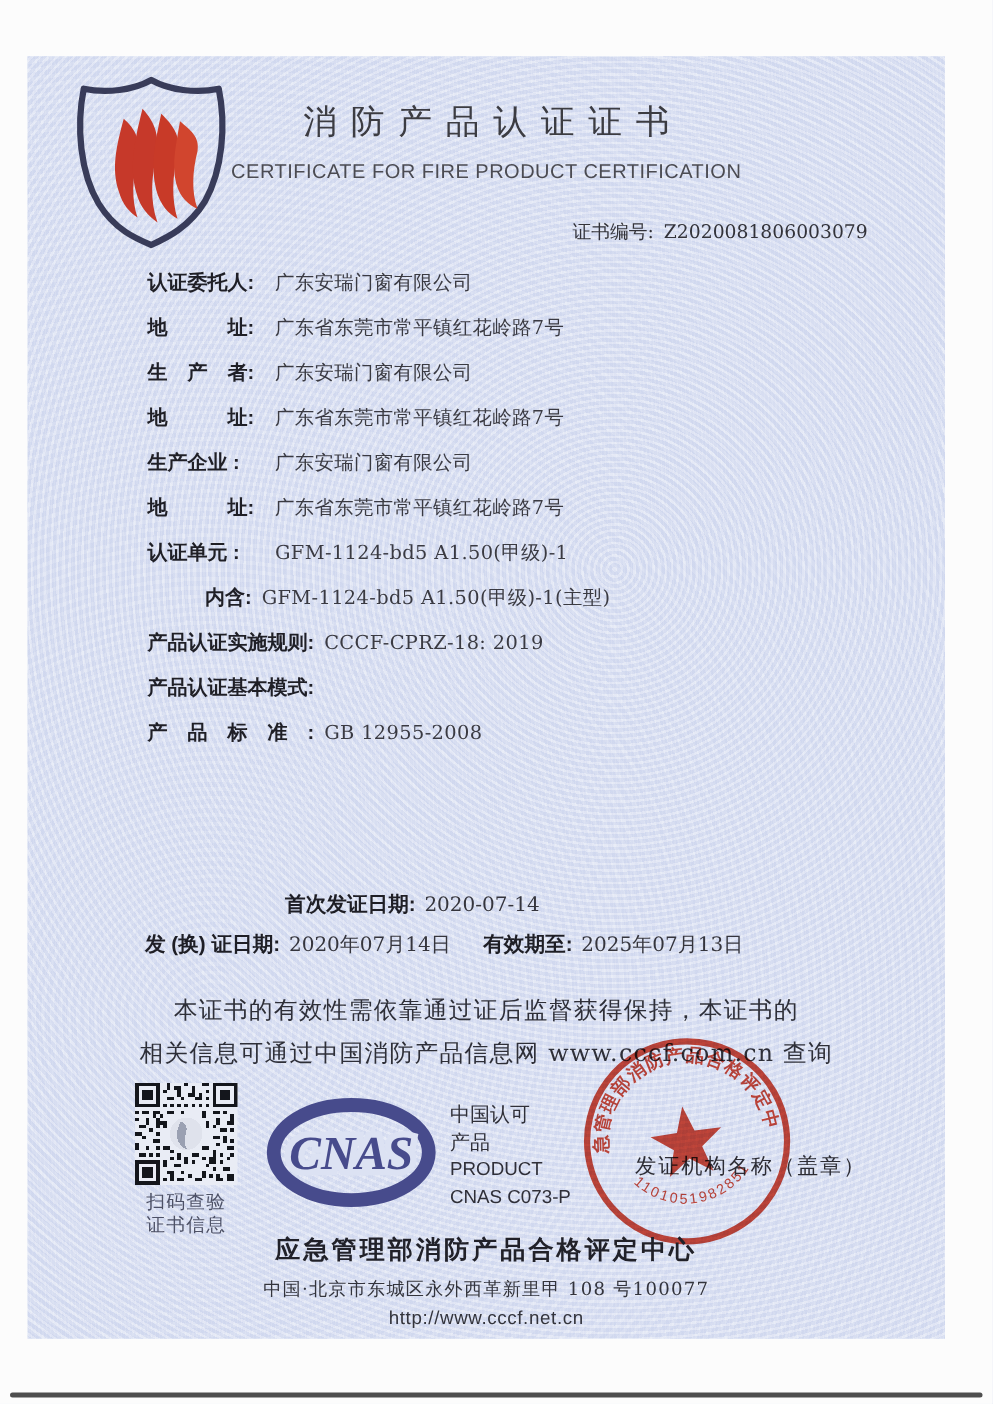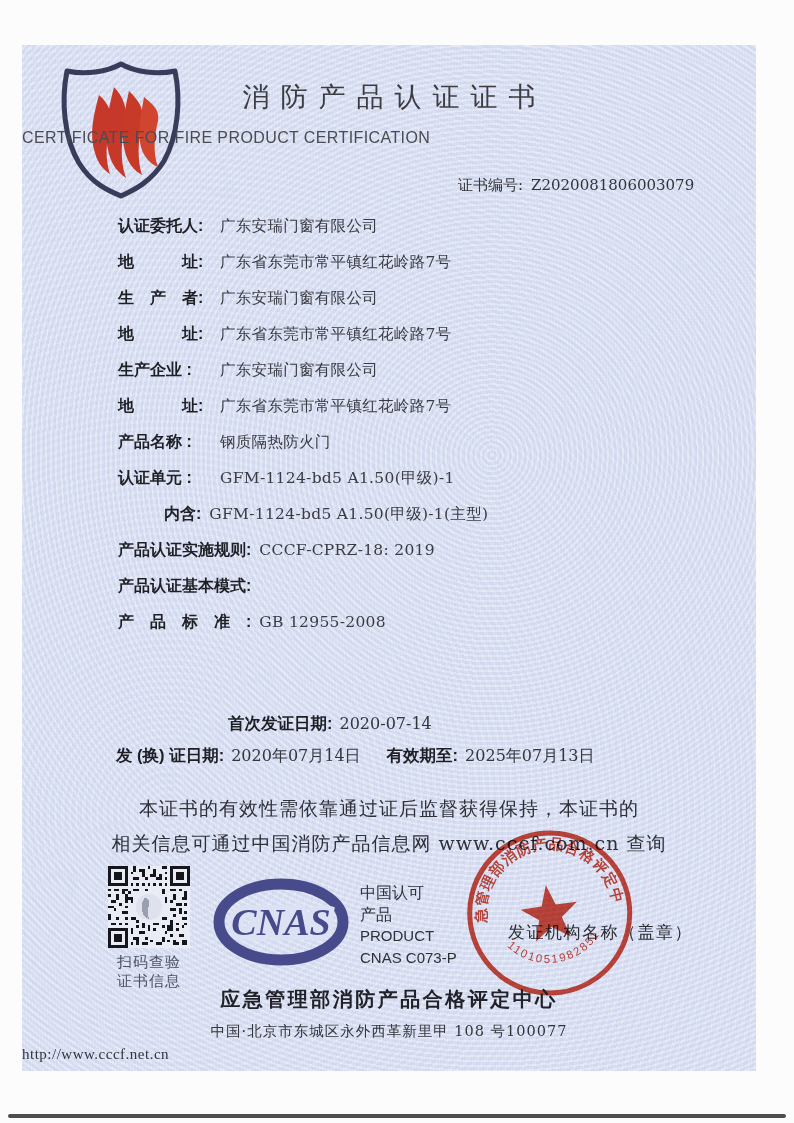--- a/index.html
+++ b/index.html
@@ -16,21 +16,21 @@
       repeating-radial-gradient(circle at 20% 75%, rgba(255,255,255,.10) 0 3px, rgba(170,183,224,.08) 3px 7px),
       repeating-linear-gradient(88deg, rgba(255,255,255,.10) 0 1px, rgba(188,198,234,.08) 1px 3px);
   }
   .logo{position:absolute;left:30px;top:12px;}
   .title{
     position:absolute;left:0;right:0;top:34px;text-align:center;
     font-family:"DejaVu Serif",serif;font-size:27px;font-weight:400;
     color:#3c3c42;letter-spacing:11px;text-indent:11px;
   }
   .subtitle{
-    position:absolute;left:0;right:0;top:84px;text-align:left;
+    position:absolute;left:0;right:0;top:84px;text-align:center;
     font-size:16px;color:#4b4b52;letter-spacing:.4px;
   }
   .certno{position:absolute;left:436px;top:131px;font-family:"DejaVu Serif",serif;font-size:15px;color:#33333a;}
   .certno .cl{margin-right:8px;}
   .fields{position:absolute;left:96px;top:163px;width:620px;}
   .row{display:flex;align-items:center;height:36px;}
   .row .lbl{font-weight:700;font-size:16px;color:#1f1f26;white-space:pre;flex:none;}
   .row.fixed .lbl{width:94px;}
   .row.indent{margin-left:46px;}
   .row .val{font-family:"DejaVu Serif",serif;font-size:15.5px;color:#3a3a42;margin-left:8px;letter-spacing:.3px;white-space:pre;}
@@ -66,22 +66,22 @@
   .footer-org{
     position:absolute;left:0;right:0;top:941px;text-align:center;
     font-weight:700;font-size:20px;color:#212129;letter-spacing:2.5px;
   }
   .footer-addr{
     position:absolute;left:0;right:0;top:977px;text-align:center;
     font-family:"DejaVu Serif",serif;font-size:14.5px;color:#33343c;letter-spacing:1px;
   }
   .footer-addr .pc{}
   .footer-url{
-    position:absolute;left:0;right:0;top:1001px;text-align:left;
-    font-family:Liberation Serif, serif;font-size:15px;color:#33343c;letter-spacing:.5px;
+    position:absolute;left:0;right:0;top:1001px;text-align:center;
+    font-family:Liberation Sans, sans-serif;font-size:15px;color:#33343c;letter-spacing:.5px;
   }
   .scan-edge{position:absolute;left:8px;top:1114px;width:778px;height:4px;background:#4e4e4e;border-radius:2px;}
 </style>
 </head>
 <body>
 
 <div class="paper">
 
   <div class="logo">
     <svg width="138" height="142" viewBox="0 0 138 142">
@@ -117,24 +117,20 @@
         <span class="lbl">地　　　址:</span>
         <span class="val">广东省东莞市常平镇红花岭路7号</span>
       </div>
     <div class="row fixed">
         <span class="lbl">生产企业 :</span>
         <span class="val">广东安瑞门窗有限公司</span>
       </div>
     <div class="row fixed">
         <span class="lbl">地　　　址:</span>
         <span class="val">广东省东莞市常平镇红花岭路7号</span>
-      </div>
-    <div class="row fixed">
-        <span class="lbl">产品名称 :</span>
-        <span class="val">钢质隔热防火门</span>
       </div>
     <div class="row fixed">
         <span class="lbl">认证单元 :</span>
         <span class="val">GFM-1124-bd5 A1.50(甲级)-1</span>
       </div>
     <div class="row indent">
         <span class="lbl">内含:</span>
         <span class="val">GFM-1124-bd5 A1.50(甲级)-1(主型)</span>
       </div>
     <div class="row">

